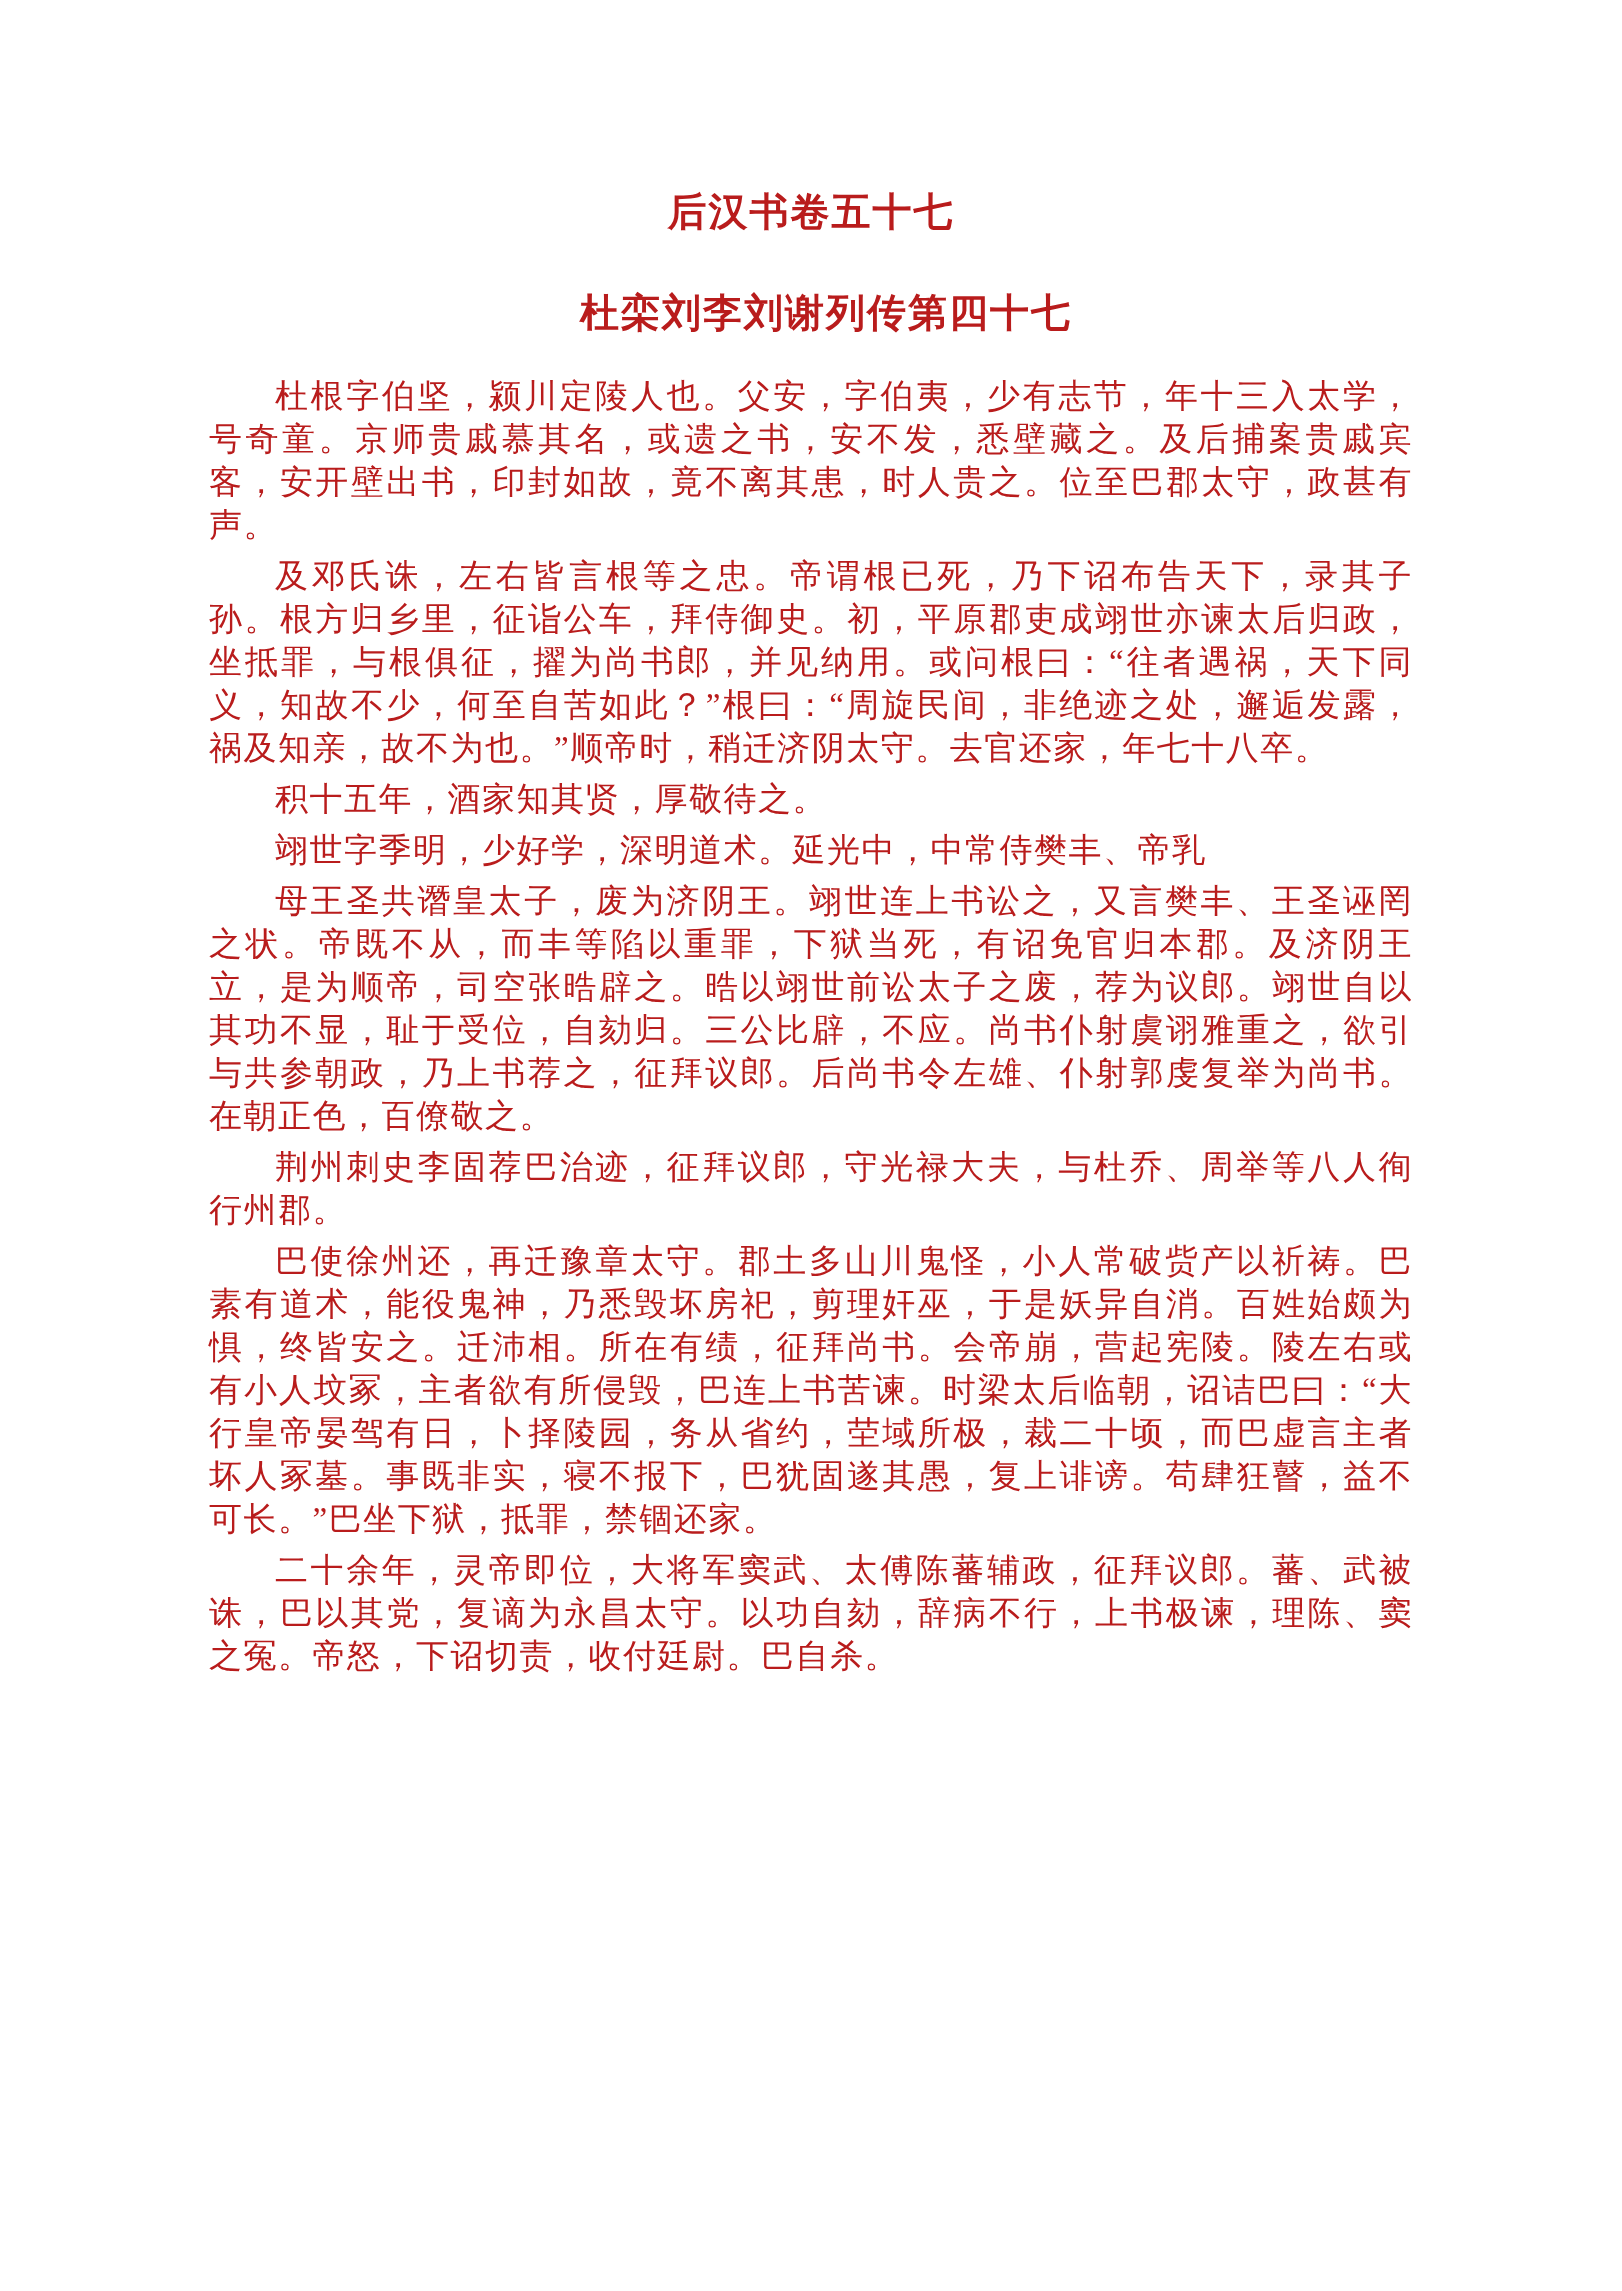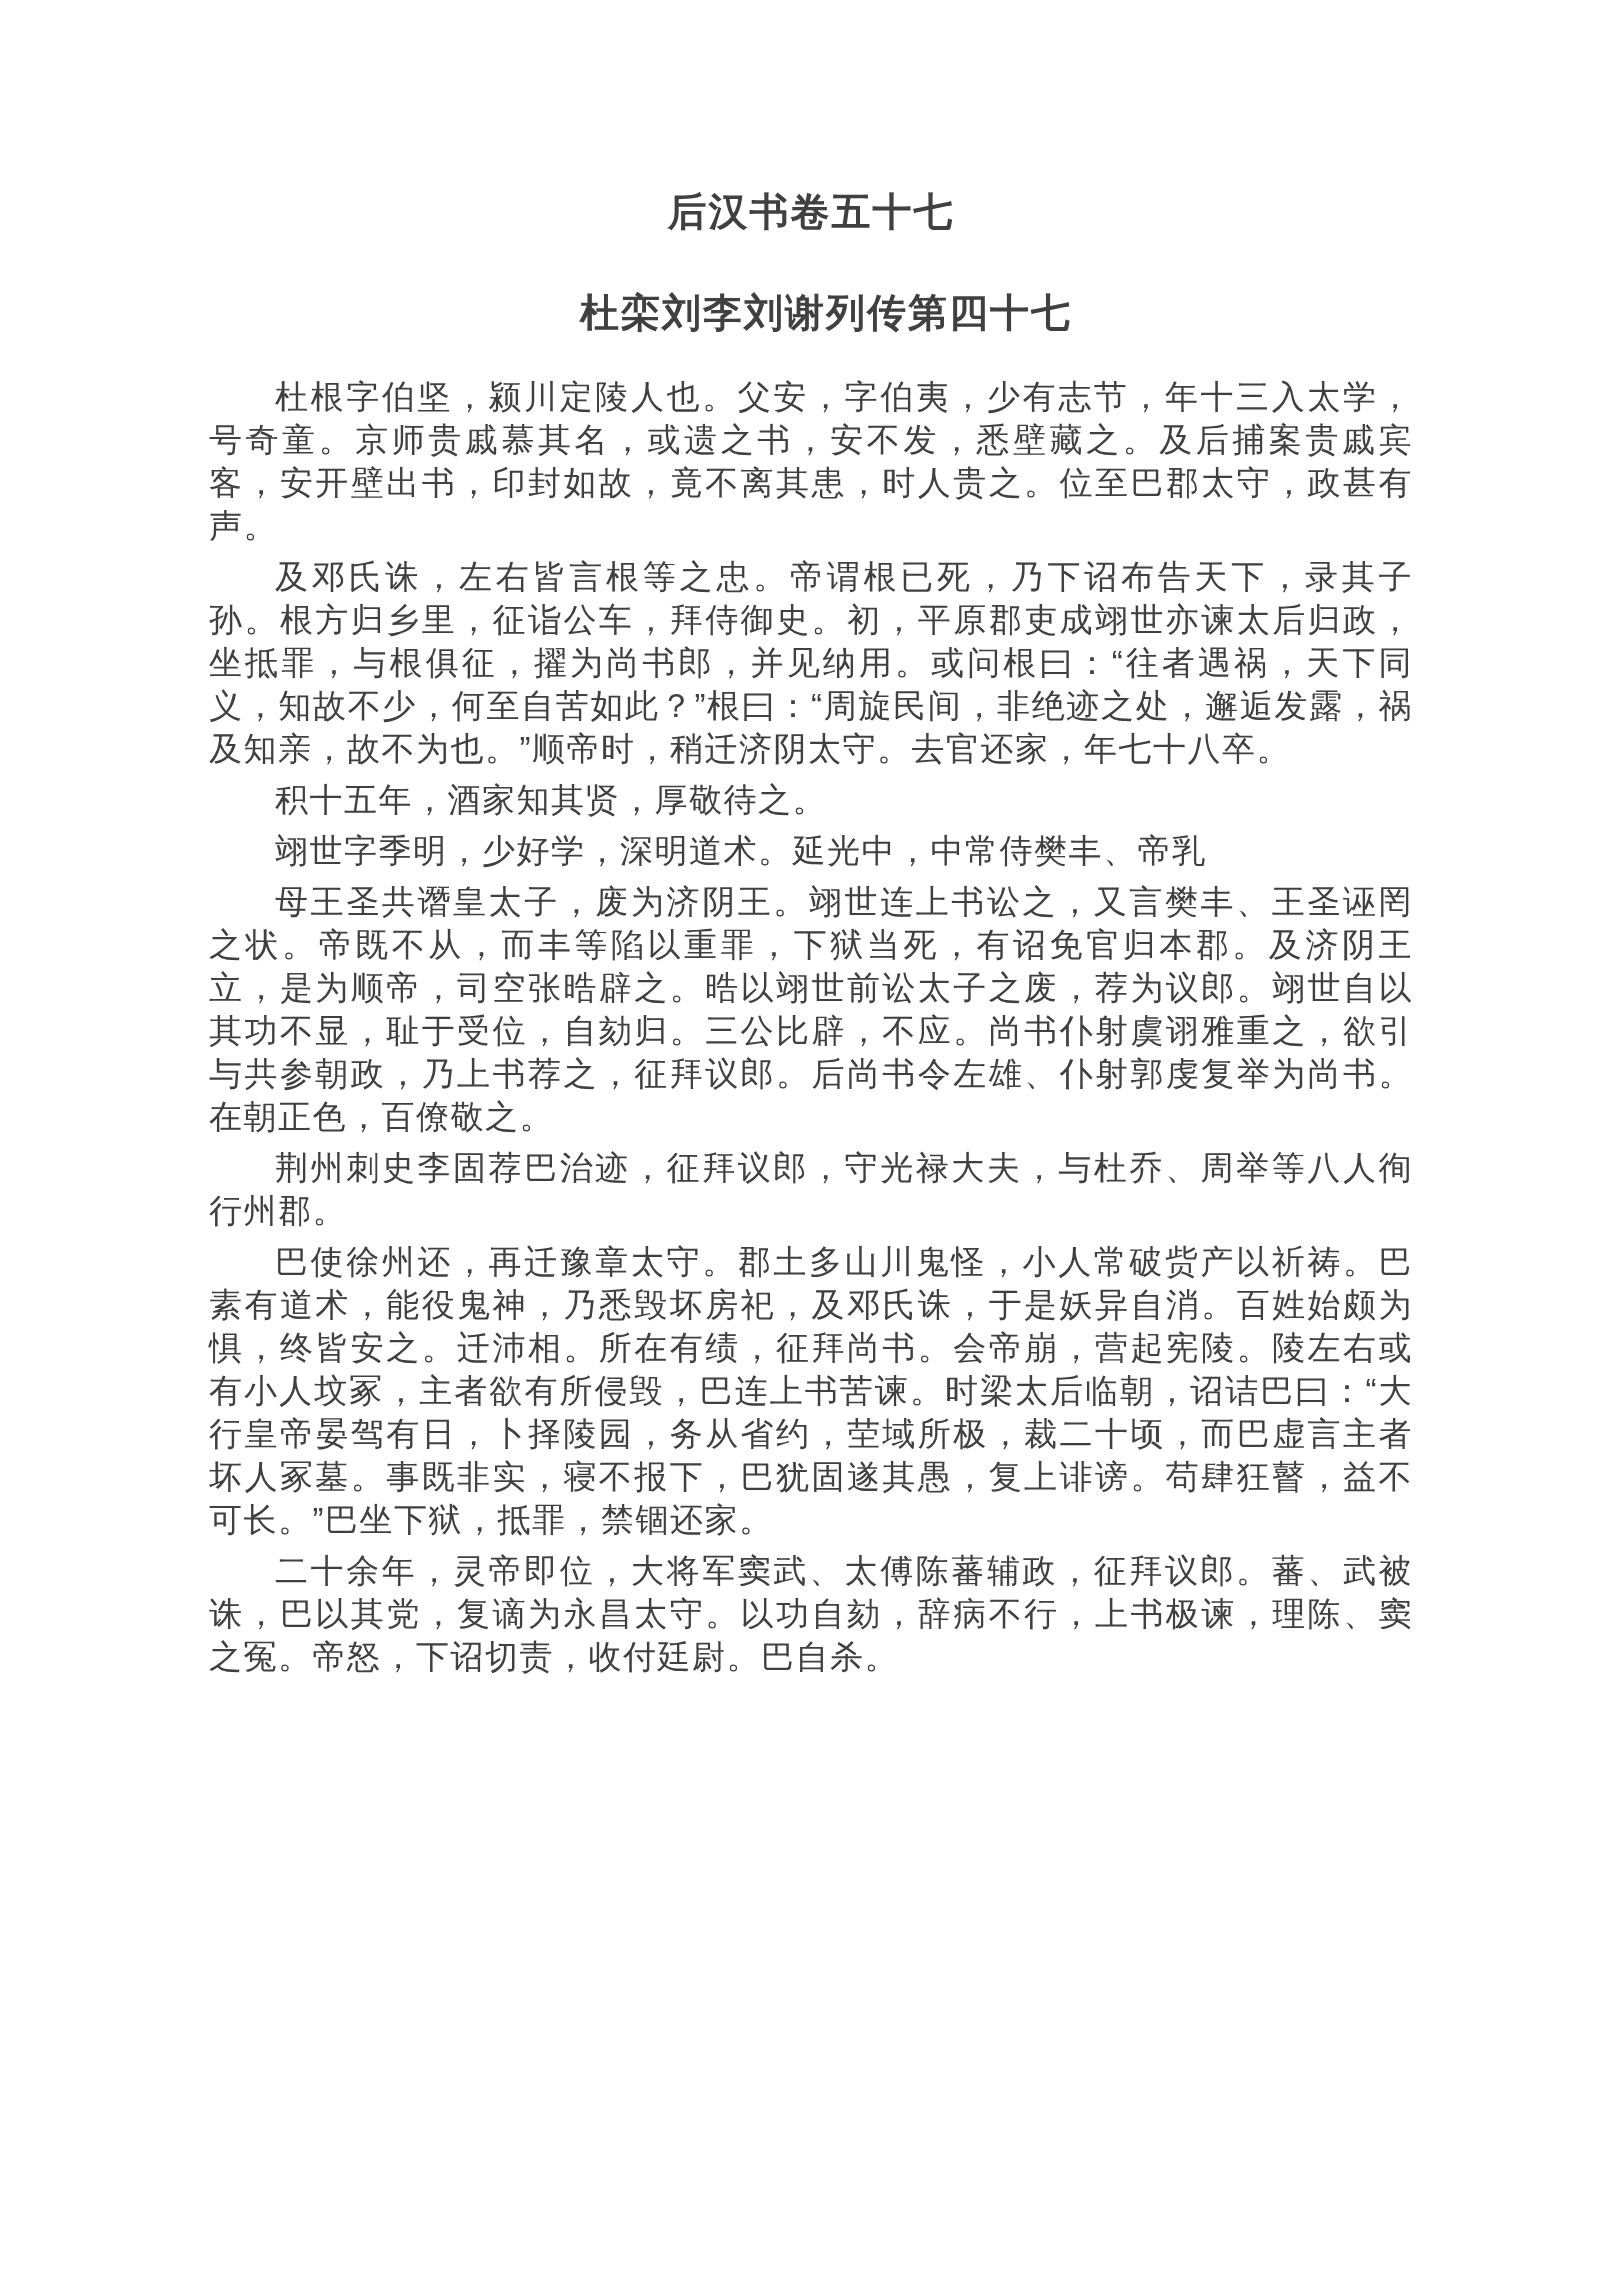--- a/index.html
+++ b/index.html
@@ -5,22 +5,22 @@
   html, body {
     margin: 0;
     padding: 0;
     background: #ffffff;
   }
   .page {
     position: relative;
     width: 1622px;
     height: 1744px;
     background: #ffffff;
-    color: #404040;
-    font-family: Liberation Sans, sans-serif;
+    color: #b91c1c;
+    font-family: Liberation Serif, serif;
     overflow: hidden;
   }
   .doc-title {
     padding-top: 188px;
     text-align: center;
     font-size: 39px;
     font-weight: 700;
     line-height: 47px;
     letter-spacing: 2px;
   }
@@ -54,17 +54,17 @@
 <div class="page">
   <div class="doc-title">后汉书卷五十七</div>
   <div class="doc-subtitle">杜栾刘李刘谢列传第四十七</div>
   <div class="body-text">
     <p>杜根字伯坚，颍川定陵人也。父安，字伯夷，少有志节，年十三入太学，号奇童。京师贵戚慕其名，或遗之书，安不发，悉壁藏之。及后捕案贵戚宾客，安开壁出书，印封如故，竟不离其患，时人贵之。位至巴郡太守，政甚有声。</p>
     <p>及邓氏诛，左右皆言根等之忠。帝谓根已死，乃下诏布告天下，录其子孙。根方归乡里，征诣公车，拜侍御史。初，平原郡吏成翊世亦谏太后归政，坐抵罪，与根俱征，擢为尚书郎，并见纳用。或问根曰：“往者遇祸，天下同义，知故不少，何至自苦如此？”根曰：“周旋民间，非绝迹之处，邂逅发露，祸及知亲，故不为也。”顺帝时，稍迁济阴太守。去官还家，年七十八卒。</p>
     <p>积十五年，酒家知其贤，厚敬待之。</p>
     <p>翊世字季明，少好学，深明道术。延光中，中常侍樊丰、帝乳</p>
     <p>母王圣共谮皇太子，废为济阴王。翊世连上书讼之，又言樊丰、王圣诬罔之状。帝既不从，而丰等陷以重罪，下狱当死，有诏免官归本郡。及济阴王立，是为顺帝，司空张晧辟之。晧以翊世前讼太子之废，荐为议郎。翊世自以其功不显，耻于受位，自劾归。三公比辟，不应。尚书仆射虞诩雅重之，欲引与共参朝政，乃上书荐之，征拜议郎。后尚书令左雄、仆射郭虔复举为尚书。在朝正色，百僚敬之。</p>
     <p>荆州刺史李固荐巴治迹，征拜议郎，守光禄大夫，与杜乔、周举等八人徇行州郡。</p>
-    <p>巴使徐州还，再迁豫章太守。郡土多山川鬼怪，小人常破赀产以祈祷。巴素有道术，能役鬼神，乃悉毁坏房祀，及邓氏诛，于是妖异自消。百姓始颇为惧，终皆安之。迁沛相。所在有绩，征拜尚书。会帝崩，营起宪陵。陵左右或有小人坟冢，主者欲有所侵毁，巴连上书苦谏。时梁太后临朝，诏诘巴曰：“大行皇帝晏驾有日，卜择陵园，务从省约，茔域所极，裁二十顷，而巴虚言主者坏人冢墓。事既非实，寝不报下，巴犹固遂其愚，复上诽谤。苟肆狂瞽，益不可长。”巴坐下狱，抵罪，禁锢还家。</p>
+    <p>巴使徐州还，再迁豫章太守。郡土多山川鬼怪，小人常破赀产以祈祷。巴素有道术，能役鬼神，乃悉毁坏房祀，剪理奸巫，于是妖异自消。百姓始颇为惧，终皆安之。迁沛相。所在有绩，征拜尚书。会帝崩，营起宪陵。陵左右或有小人坟冢，主者欲有所侵毁，巴连上书苦谏。时梁太后临朝，诏诘巴曰：“大行皇帝晏驾有日，卜择陵园，务从省约，茔域所极，裁二十顷，而巴虚言主者坏人冢墓。事既非实，寝不报下，巴犹固遂其愚，复上诽谤。苟肆狂瞽，益不可长。”巴坐下狱，抵罪，禁锢还家。</p>
     <p>二十余年，灵帝即位，大将军窦武、太傅陈蕃辅政，征拜议郎。蕃、武被诛，巴以其党，复谪为永昌太守。以功自劾，辞病不行，上书极谏，理陈、窦之冤。帝怒，下诏切责，收付廷尉。巴自杀。</p>
   </div>
 </div>
 
 
 </body></html>

